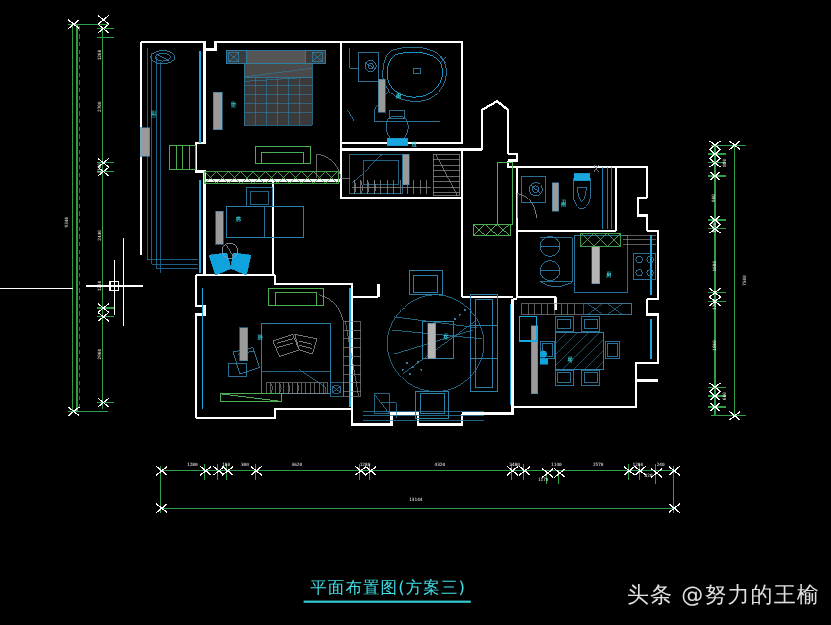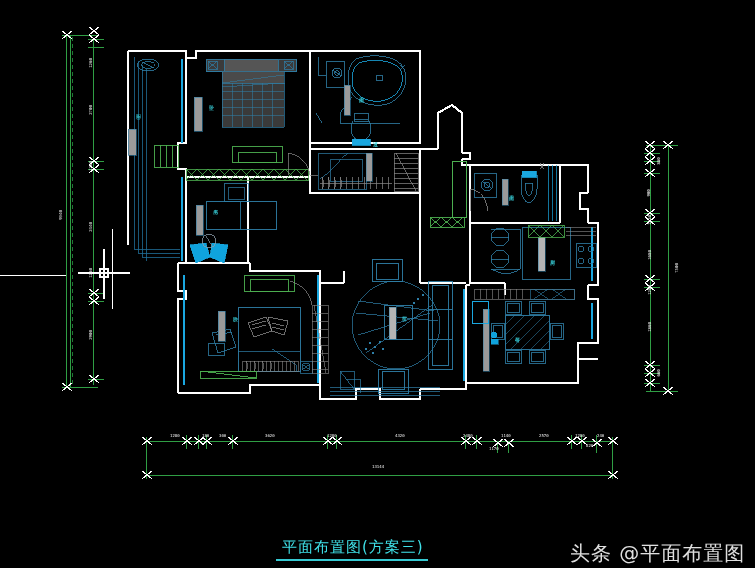--- a/index.html
+++ b/index.html
@@ -1,21 +1,21 @@
 <!DOCTYPE html>
 <html><head>
 <meta charset="utf-8">
 <style>
   html,body{margin:0;padding:0;background:#000;}
   body{
     width:755px;height:568px;overflow:hidden;position:relative;
     font-family:"DejaVu Sans","Liberation Sans",sans-serif;
     background:#000000;
   }
-  #stage{position:absolute;left:0;top:13px;width:755px;height:446px;}
+  #stage{position:absolute;left:0;top:0;width:755px;height:446px;}
   svg.layer{position:absolute;left:0;top:0;width:755px;height:568px;overflow:visible;}
 
   .title-text{
     position:absolute;color:#3fe0e8;font-size:15px;letter-spacing:1px;
     white-space:nowrap;font-family:"DejaVu Sans","Liberation Sans",sans-serif;
   }
   .title-rule{position:absolute;background:#36c9d2;height:2px;}
   .watermark{
     position:absolute;color:#f2f2f2;font-size:20px;white-space:nowrap;
     font-family:"DejaVu Sans","Liberation Sans",sans-serif;
@@ -580,14 +580,14 @@
       <div class="dimlabel v" style="left: 645px; top: 240px;">1680</div>
       <div class="dimlabel v" style="left: 645px; top: 275px;">1260</div>
       <div class="dimlabel v" style="left: 645px; top: 312px;">1860</div>
       <div class="dimlabel v" style="left: 655px; top: 358px;">660</div>
       <div class="dimlabel v" style="left: 672px; top: 253px;">7500</div>
     </div>
 
   <div class="title-text" style="left:282px;top:525px;">平面布置图(方案三)</div>
   <div class="title-rule" style="left:276px;top:546px;width:152px;"></div>
 
-  <div class="watermark" style="left:570px;top:527px;">头条 @平面布置图</div>
+  <div class="watermark" style="left:570px;top:527px;">头条 @努力的王榆</div>
 </div>
 
 </body></html>

